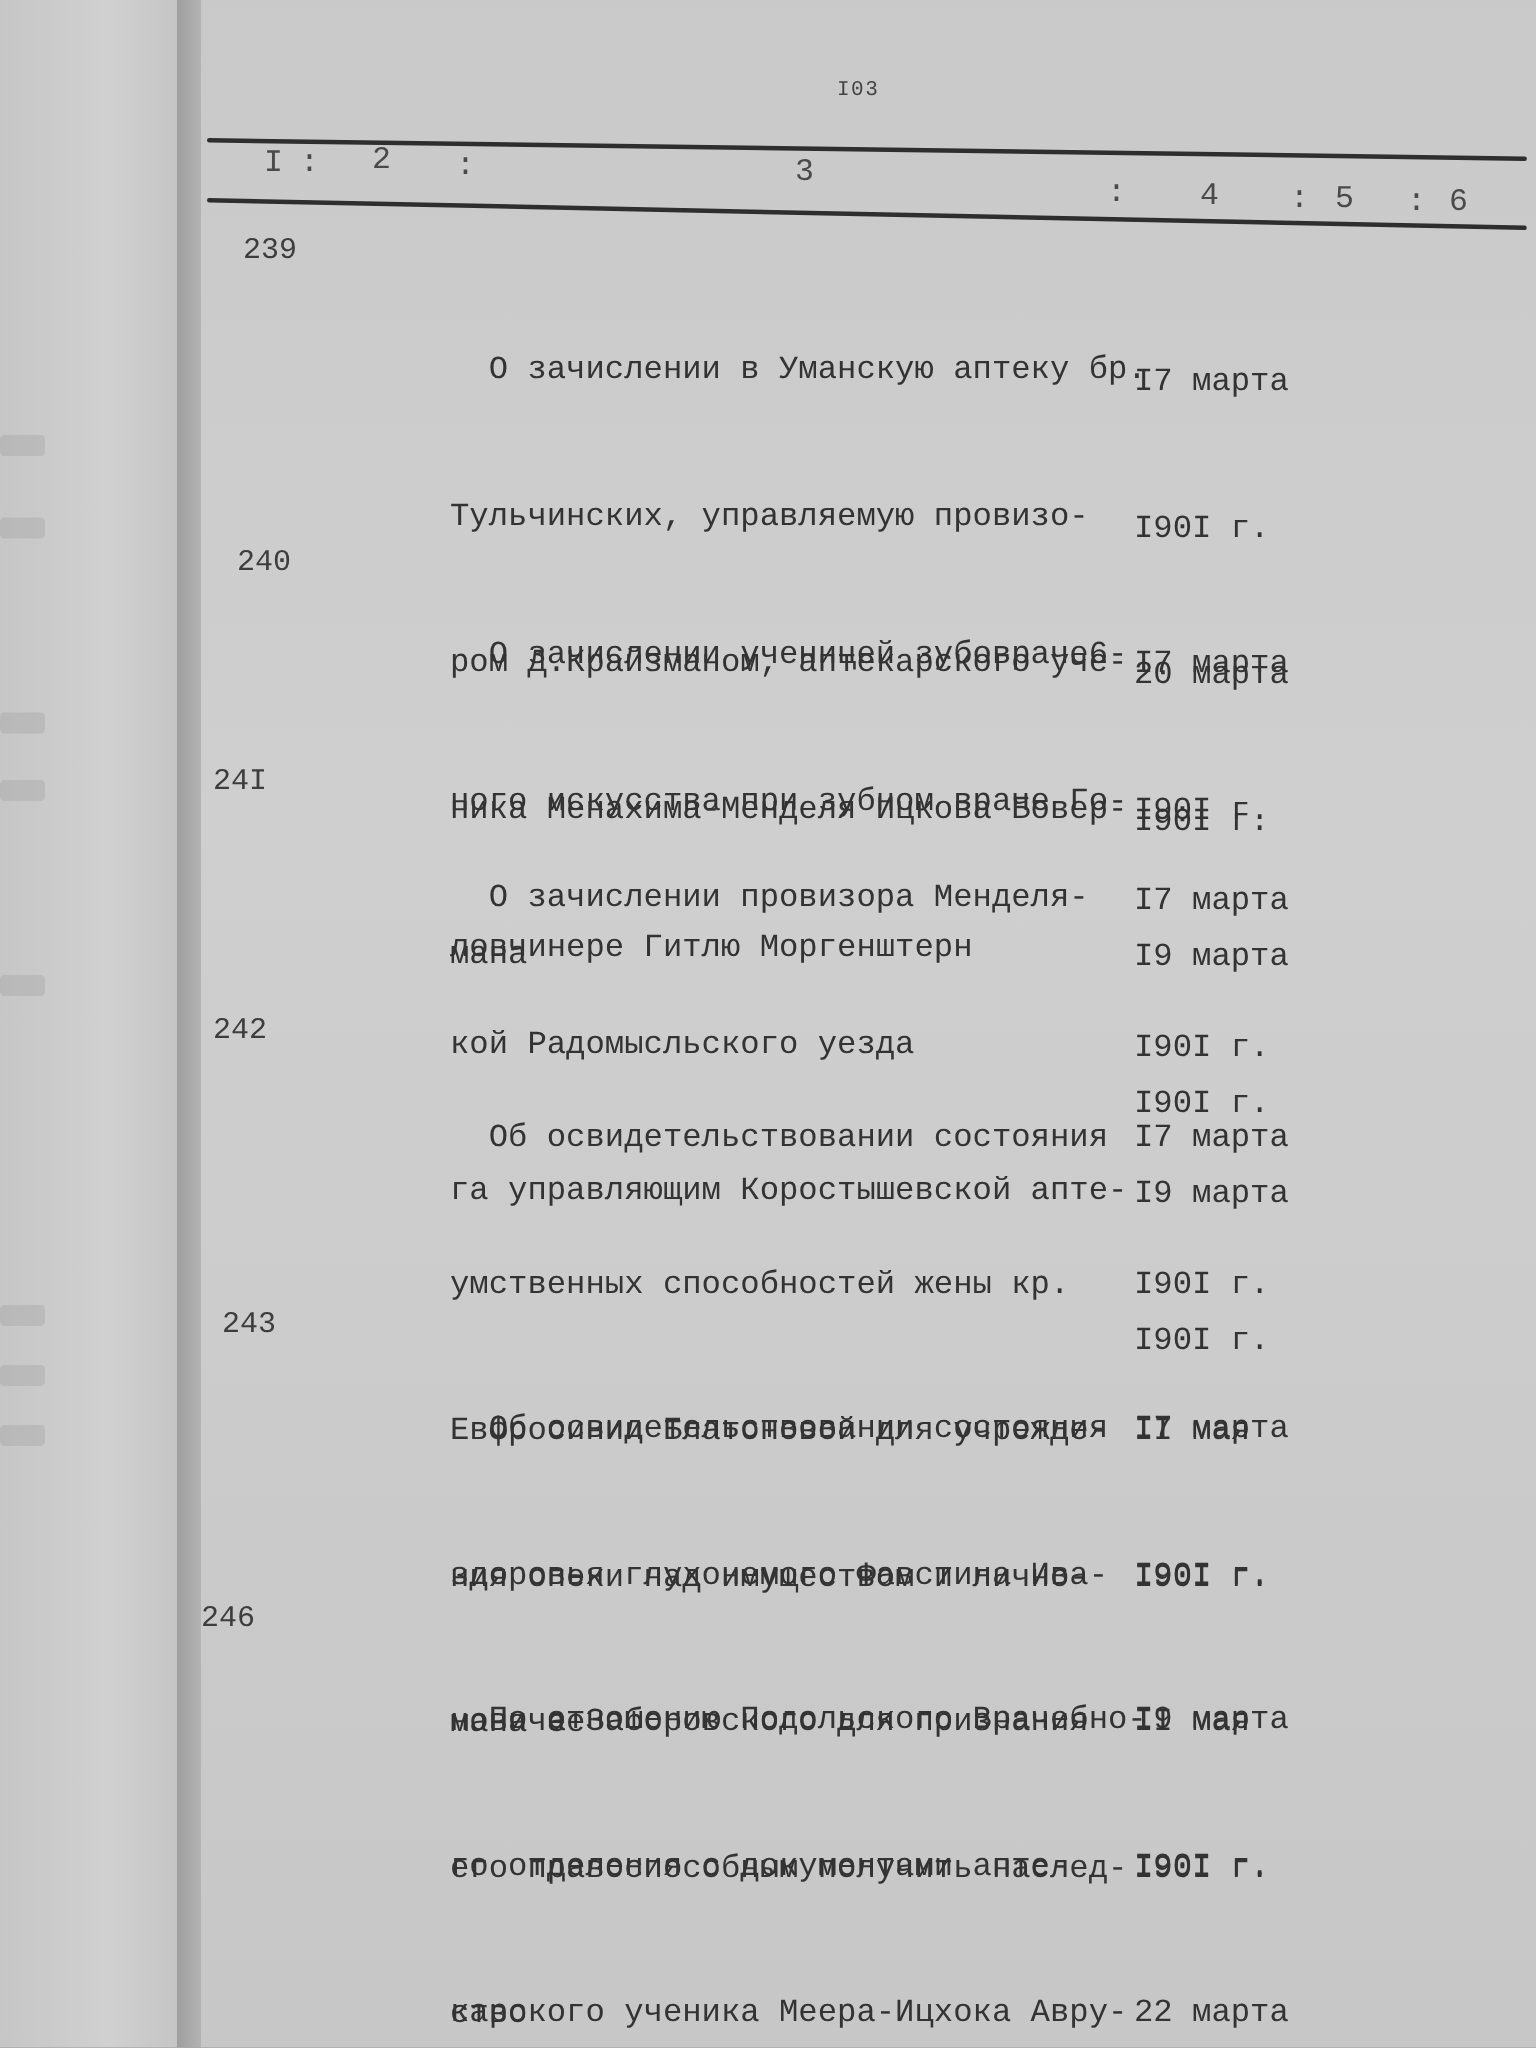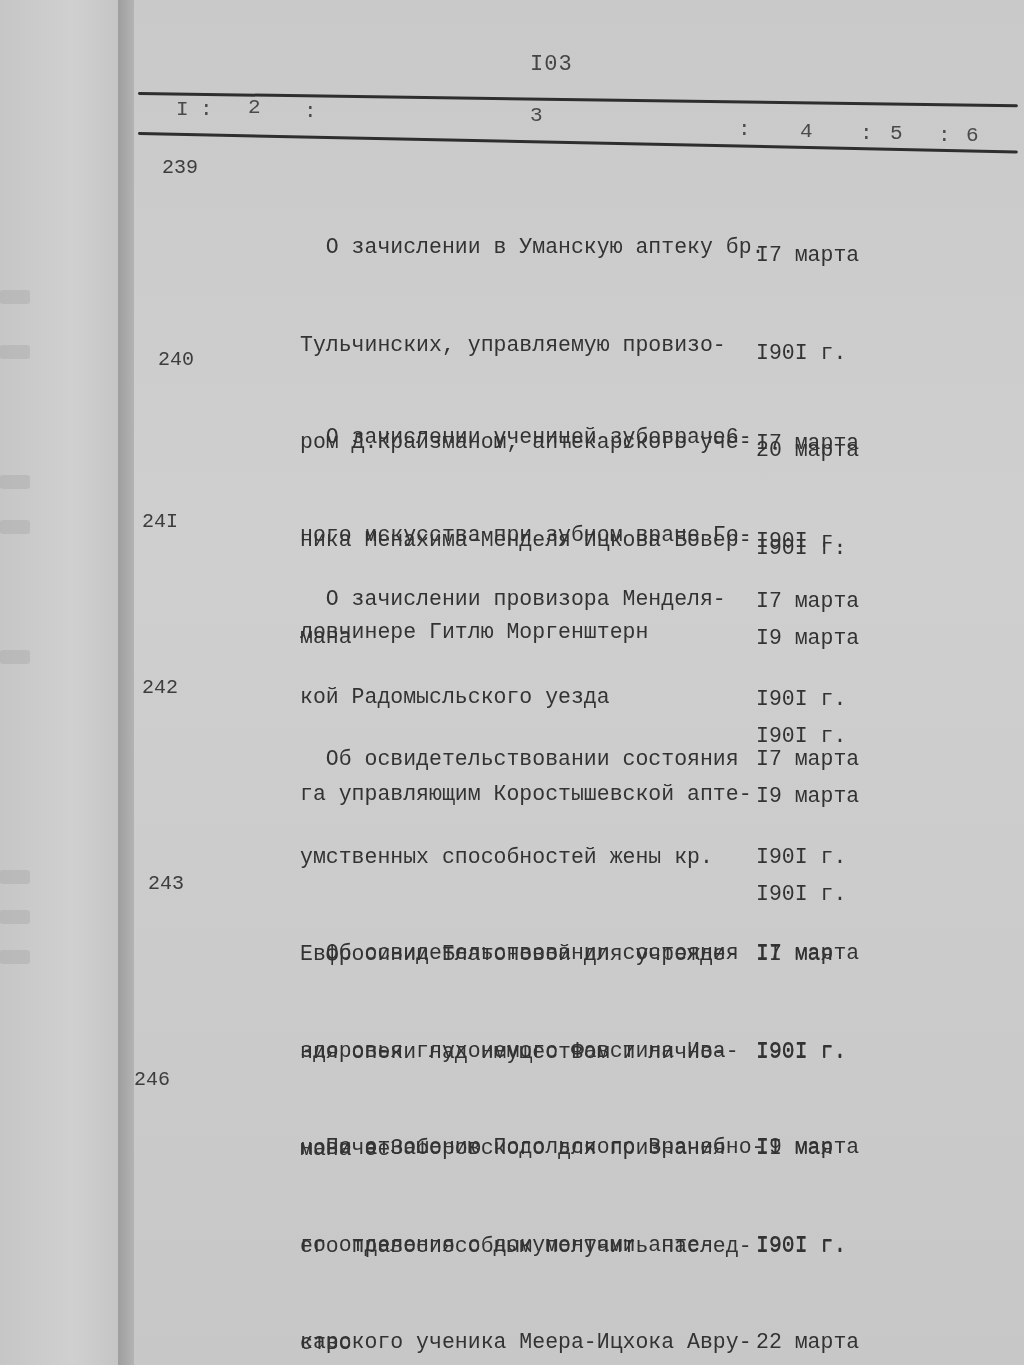--- a/index.html
+++ b/index.html
@@ -37,22 +37,22 @@
       background: linear-gradient(to right, #9e9e9e, #b6b6b6);
     }
     .page {
       position: absolute;
       left: 134px; top: 0;
       width: 890px; height: 1365px;
       background: linear-gradient(to bottom, #c9c9c9 0%, #cfcfcf 40%, #c7c7c7 100%);
     }
     .page-number {
       position: absolute;
-      left: 396px; top: 52px;
-      font-size: 22px;
+      left: 424px; top: 52px;
+      font-size: 14px;
       color: #444;
       letter-spacing: 1px;
     }
     .rule {
       position: absolute;
       left: 4px;
       width: 880px;
       height: 3px;
       background: #2e2e2e;
       border-radius: 2px;
@@ -139,21 +139,21 @@
     </div>
     <div class="entry-dates" style="top:18px">
       <div>I7 марта</div>
       <div>I90I г.</div>
       <div>20 марта</div>
       <div>I90I г.</div>
     </div>
   </div>
 
   <div class="entry" style="top:348px">
-    <span class="entry-num" style="left:24px;top:0">240</span>
+    <span class="entry-num" style="left:24px;top:16px">240</span>
     <div class="entry-text" style="top:8px">
       <div>  О зачислении ученицей зубовраче6-</div>
       <div>ного искусства при зубном враче Го-</div>
       <div>ловчинере Гитлю Моргенштерн</div>
     </div>
     <div class="entry-dates" style="top:14px">
       <div>I7 марта</div>
       <div>I90I г.</div>
       <div>I9 марта</div>
       <div>I90I г.</div>

